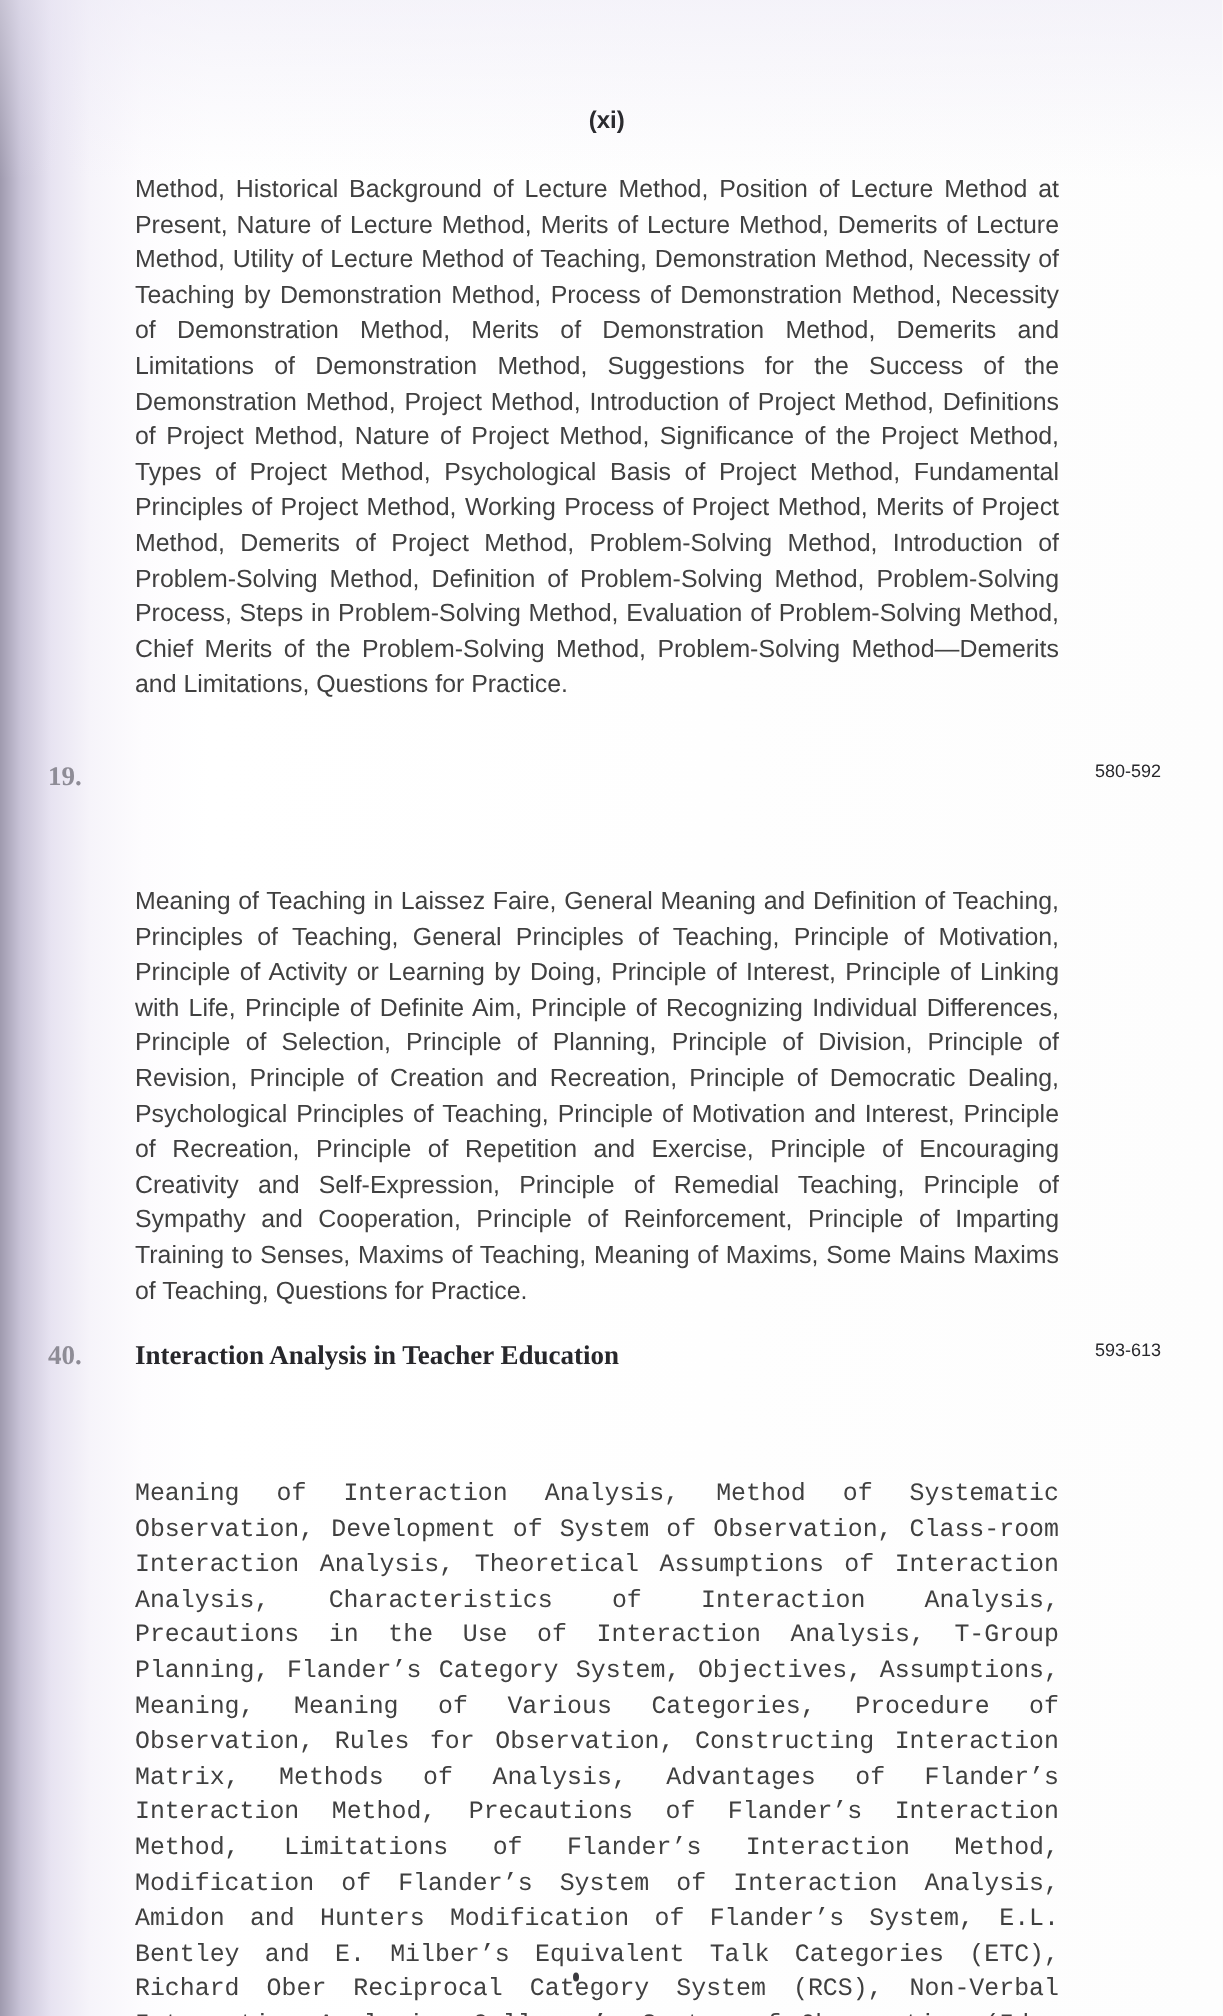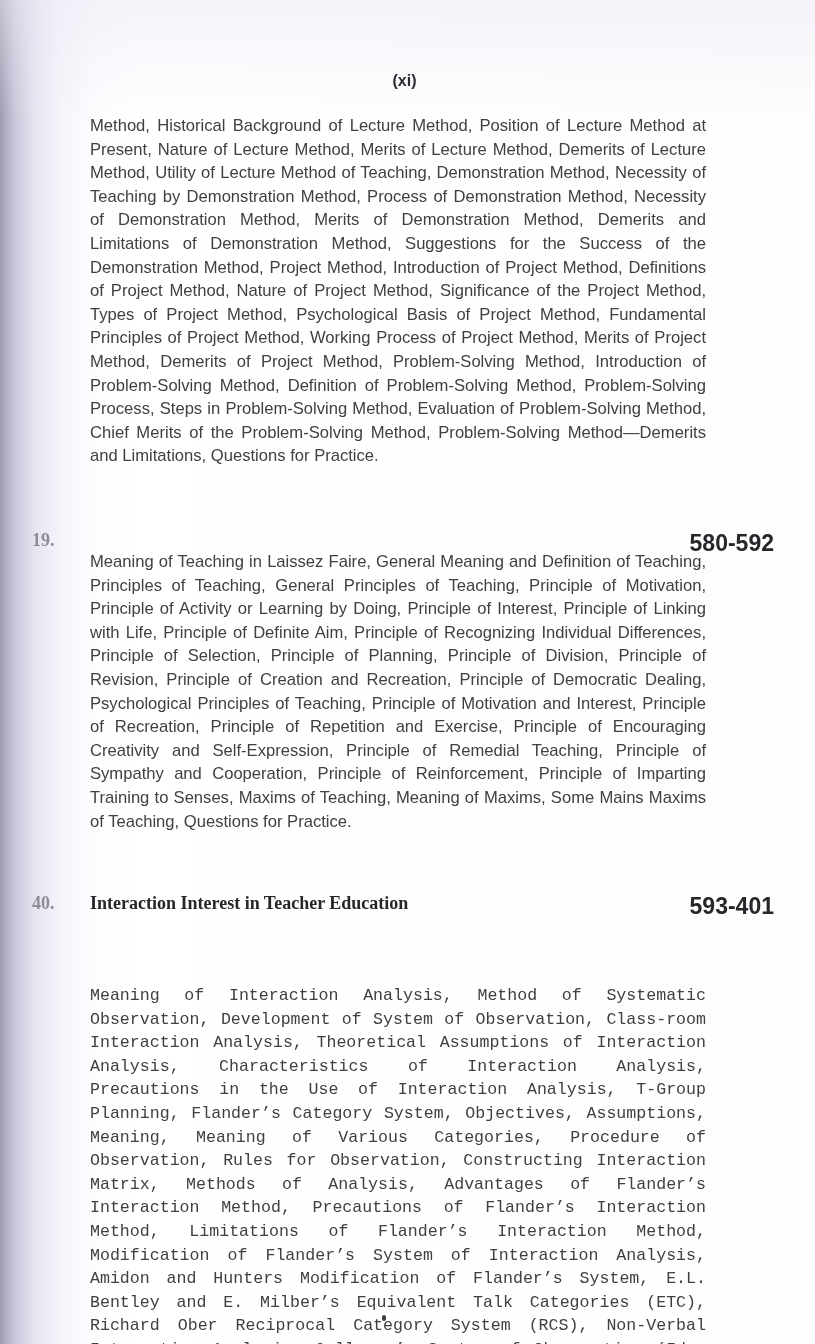--- a/index.html
+++ b/index.html
@@ -72,25 +72,25 @@
     .chapter-head .title {
       position: absolute;
       left: 58px;
       top: 0;
     }
     .chapter-head .pages {
       position: absolute;
       right: 0;
       top: 0;
       font-family: "Liberation Sans", "DejaVu Sans", sans-serif;
-      font-weight: bold;
-      font-size: 23px;
+      font-weight: normal;
+      font-size: 12px;
     }
-    .ch19 { top: 530px; }
-    .ch19-body { top: 550px; }
+    .ch19 { top: 507px; }
+    .ch19-body { top: 589px; }
     .ch20 { top: 893px; }
     .ch20-body { top: 984px; font-family: Liberation Mono, monospace; }
     .dot {
       position: absolute;
       left: 382px;
       top: 1315px;
       width: 4px;
       height: 6px;
       border-radius: 50%;
       background: #3a3a3e;
@@ -107,18 +107,18 @@
 <p class="body-text first" style="margin:0;">Method, Historical Background of Lecture Method, Position of Lecture Method at Present, Nature of Lecture Method, Merits of Lecture Method, Demerits of Lecture Method, Utility of Lecture Method of Teaching, Demonstration Method, Necessity of Teaching by Demonstration Method, Process of Demonstration Method, Necessity of Demonstration Method, Merits of Demonstration Method, Demerits and Limitations of Demonstration Method, Suggestions for the Success of the Demonstration Method, Project Method, Introduction of Project Method, Definitions of Project Method, Nature of Project Method, Significance of the Project Method, Types of Project Method, Psychological Basis of Project Method, Fundamental Principles of Project Method, Working Process of Project Method, Merits of Project Method, Demerits of Project Method, Problem-Solving Method, Introduction of Problem-Solving Method, Definition of Problem-Solving Method, Problem-Solving Process, Steps in Problem-Solving Method, Evaluation of Problem-Solving Method, Chief Merits of the Problem-Solving Method, Problem-Solving Method—Demerits and Limitations, Questions for Practice.</p>
 
 <div class="chapter-head ch19">
   <span class="num">19.</span>
   <span class="pages">580-592</span>
 </div>
 <p class="body-text ch19-body" style="margin:0;">Meaning of Teaching in Laissez Faire, General Meaning and Definition of Teaching, Principles of Teaching, General Principles of Teaching, Principle of Motivation,  Principle of Activity or Learning by Doing, Principle of Interest, Principle of Linking with Life, Principle of Definite Aim, Principle of Recognizing Individual Differences, Principle of Selection, Principle of Planning, Principle of Division, Principle of Revision, Principle of Creation and Recreation, Principle of Democratic Dealing, Psychological Principles of Teaching, Principle of Motivation and Interest, Principle of Recreation, Principle of Repetition and Exercise, Principle of Encouraging Creativity and Self-Expression, Principle of Remedial Teaching, Principle of Sympathy and Cooperation, Principle of Reinforcement, Principle of Imparting Training to Senses, Maxims of Teaching, Meaning of Maxims, Some Mains Maxims of Teaching, Questions for Practice.</p>
 
 <div class="chapter-head ch20">
   <span class="num">40.</span>
-  <span class="title">Interaction Interest in Teacher Education</span>
-  <span class="pages">593-401</span>
+  <span class="title">Interaction Analysis in Teacher Education</span>
+  <span class="pages">593-613</span>
 </div>
 <p class="body-text ch20-body" style="margin:0;">Meaning of Interaction Analysis, Method of Systematic Observation, Development of System of Observation, Class-room Interaction Analysis, Theoretical Assumptions of Interaction Analysis, Characteristics of Interaction Analysis, Precautions in the Use of Interaction Analysis, T-Group Planning, Flander’s Category System, Objectives, Assumptions, Meaning, Meaning of Various Categories, Procedure of Observation, Rules for Observation, Constructing Interaction Matrix, Methods of Analysis, Advantages of Flander’s Interaction Method, Precautions of Flander’s Interaction Method, Limitations of Flander’s Interaction Method, Modification of Flander’s System of Interaction Analysis, Amidon and Hunters Modification of Flander’s System, E.L. Bentley and E. Milber’s Equivalent Talk Categories (ETC), Richard Ober Reciprocal Category System (RCS), Non-Verbal Interaction Analysis, Galloway’s System of Observation (Idea System), Characteristics of Interaction Analysis Technique, Limitations of Interaction Analysis Technique, Questions for Practice.</p>
 
 <div class="dot"></div>
 
 </body></html>

